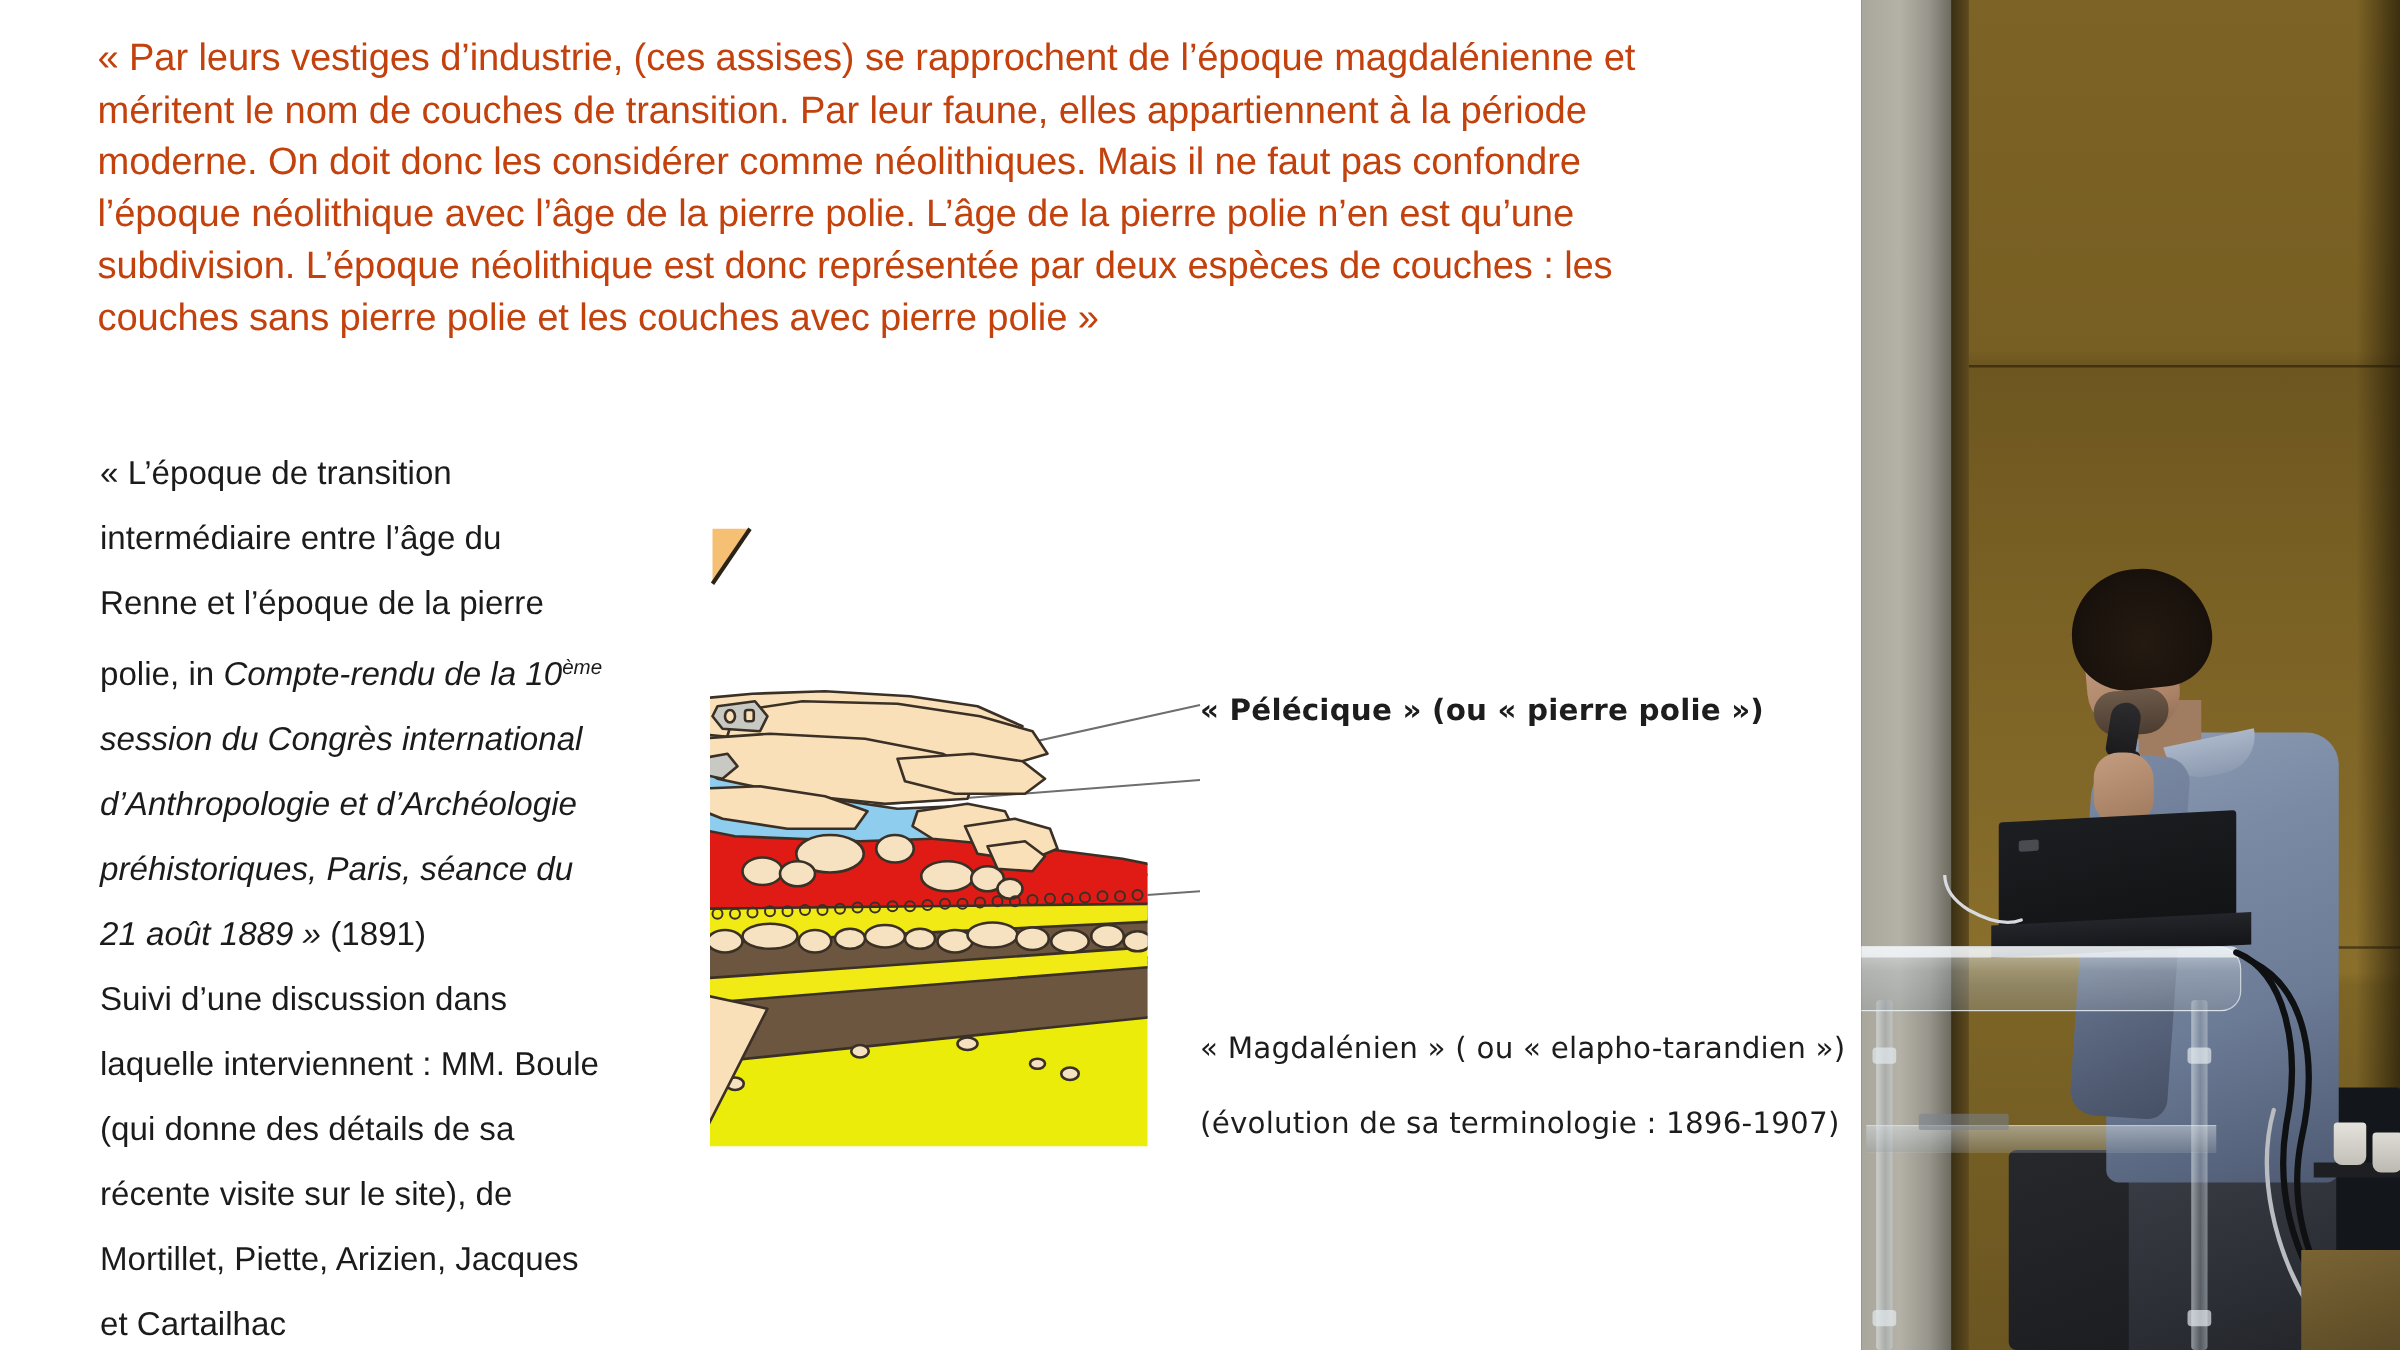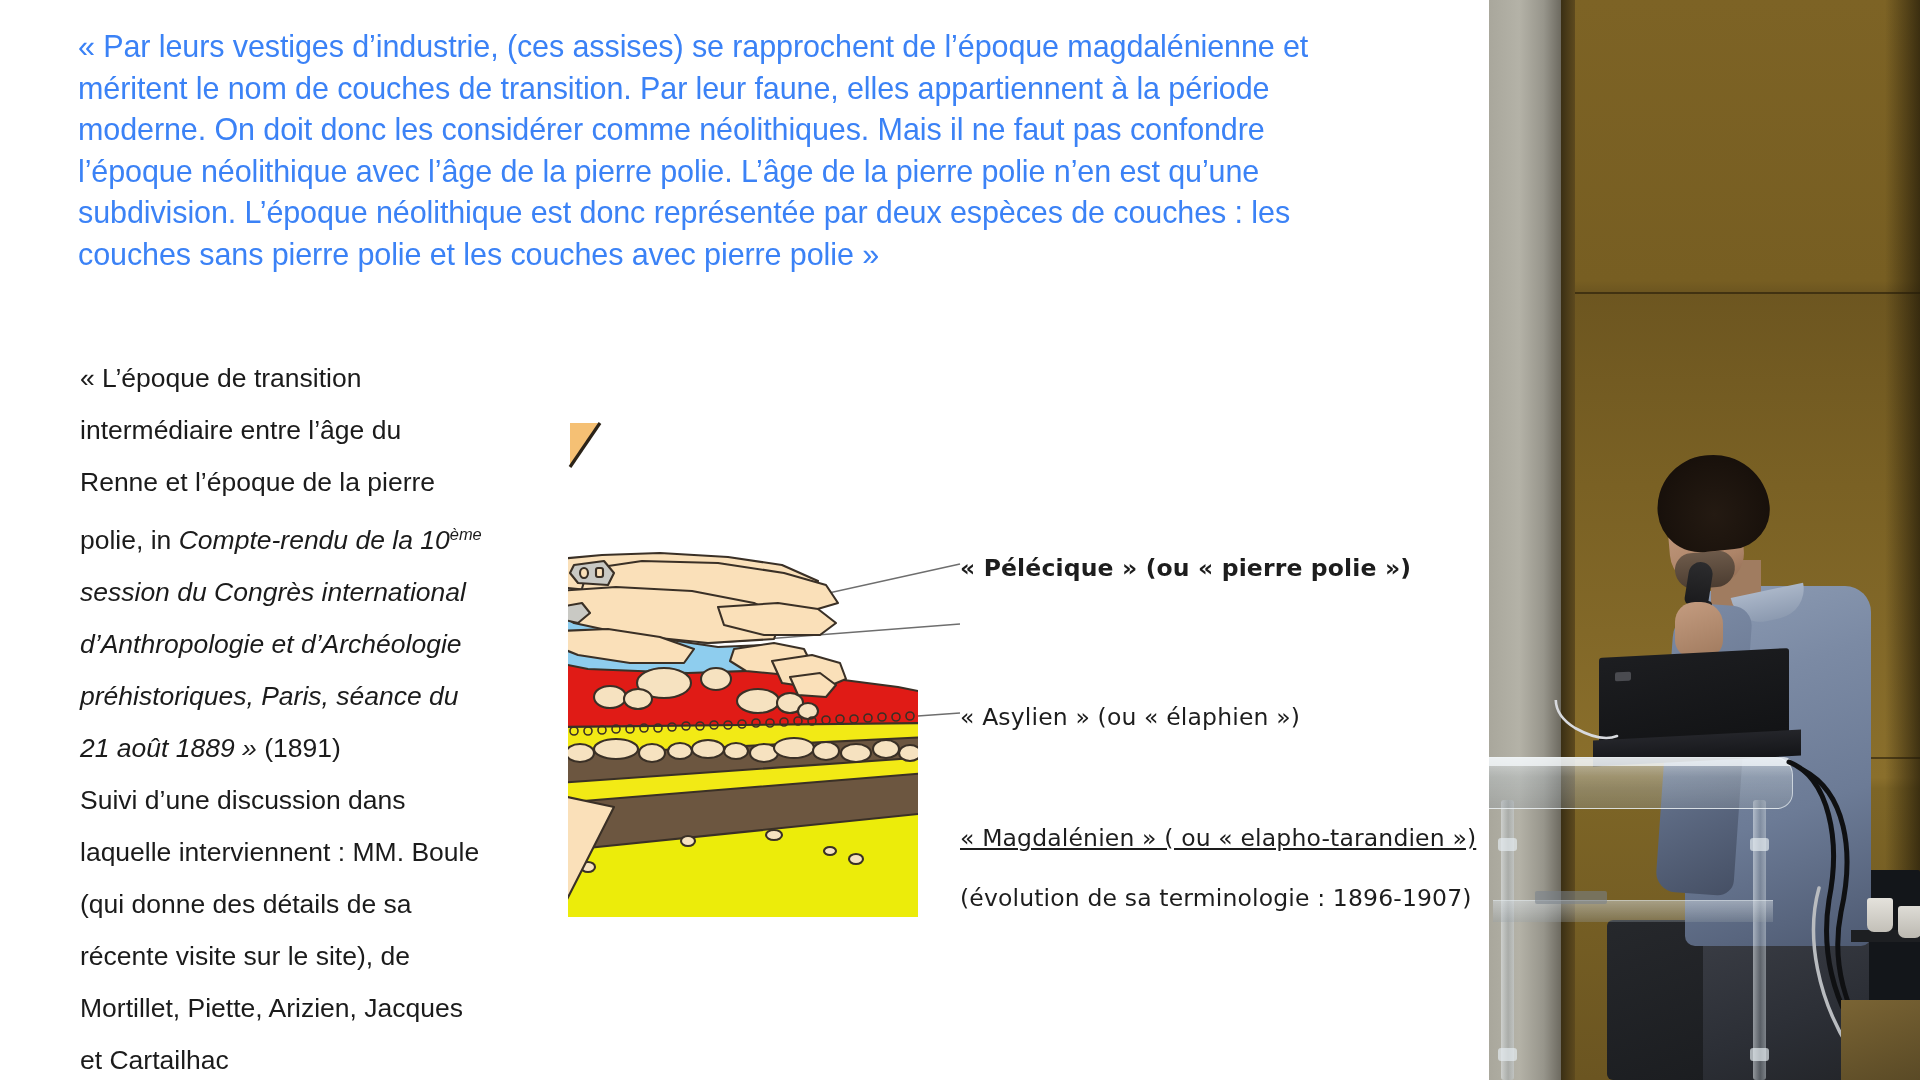--- a/index.html
+++ b/index.html
@@ -7,21 +7,21 @@
     font-family:"Liberation Sans", sans-serif; }
 
   #root { position:relative; width:1920px; height:1080px; display:flex; }
 
   
   #slide { position:relative; width:1489px; height:1080px; background:#ffffff;
            flex:0 0 1489px; }
 
   
   #quote-main { position:absolute; left:78px; top:26px; width:1300px;
-    font-size:30.5px; line-height:41.5px; color:#3b82f6; letter-spacing:-0.1px; }
+    font-size:30.5px; line-height:41.5px; color:#c2410c; letter-spacing:-0.1px; }
 
   
   #left-col { position:absolute; left:80px; top:352px; width:405px;
     font-size:26.5px; line-height:52px; color:#1b1b1b; }
   #left-col .it { font-style:italic; }
   #left-col sup { font-size:0.62em; vertical-align:0.55em; font-style:italic; }
 
   
   #tri-marker { position:absolute; left:568px; top:421px; width:34px; height:48px; }
 
@@ -31,21 +31,21 @@
   
   #leaders { position:absolute; left:560px; top:430px; width:420px; height:450px;
              pointer-events:none; }
 
   
   .slab { position:absolute; font-family:"DejaVu Sans", sans-serif;
           font-size:23.5px; color:#1d1d1d; white-space:nowrap; letter-spacing:0.15px; }
   #lab-pelecique { left:960px; top:554px;font-weight:bold; }
   #lab-arizien   { left:960px; top:614px; }
   #lab-asylien   { left:960px; top:703px; }
-  #lab-magdal    { left:960px; top:824px;text-decoration:underline; }
+  #lab-magdal    { left:960px; top:824px; }
   #lab-evolution { left:960px; top:884px; }
 
   
   #video { position:relative; flex:0 0 431px; width:431px; height:1080px;
            overflow:hidden; background:#6a5320; }
   .vlayer { position:absolute; }
 
   
   #wall-strip { left:0; top:0; width:72px; height:1080px;
      background:linear-gradient(90deg,#a9a79c 0%,#b4b2a7 42%,#97958b 76%,#6d6a60 100%); }
@@ -275,21 +275,20 @@
           <ellipse cx="262" cy="300" rx="6" ry="4"></ellipse>
           <ellipse cx="288" cy="308" rx="7" ry="5"></ellipse>
           <ellipse cx="20" cy="316" rx="7" ry="5"></ellipse>
         </g>
 
         <polygon points="-10,244 46,256 -10,366" fill="#fae0b9"></polygon>
       </g>
     </svg>
 
     <div class="slab" id="lab-pelecique">« Pélécique » (ou « pierre polie »)</div>
-    <div class="slab" id="lab-asylien">« Asylien » (ou « élaphien »)</div>
     <div class="slab" id="lab-magdal">« Magdalénien » ( ou « elapho-tarandien »)</div>
     <div class="slab" id="lab-evolution">(évolution de sa terminologie : 1896-1907)</div>
   </section>
 
   <section id="video">
     <div class="vlayer" id="wall-main"></div>
     <div class="vlayer seam" id="seam1"></div>
     <div class="vlayer seam" id="seam2"></div>
     <div class="vlayer" id="wall-dark-right"></div>
     <div class="vlayer" id="wall-strip"></div>

